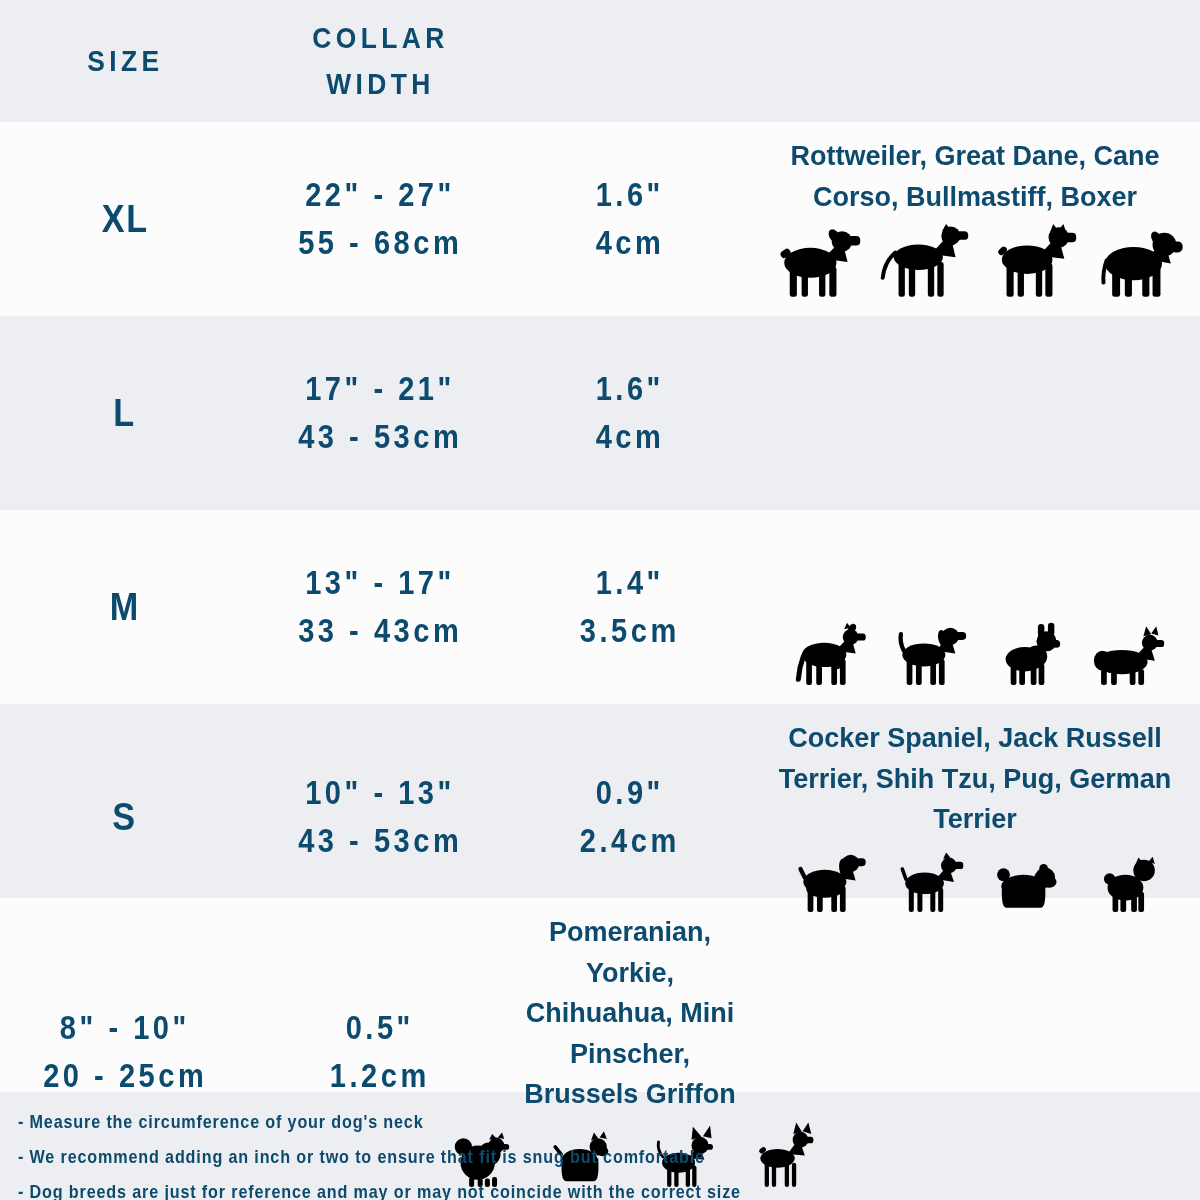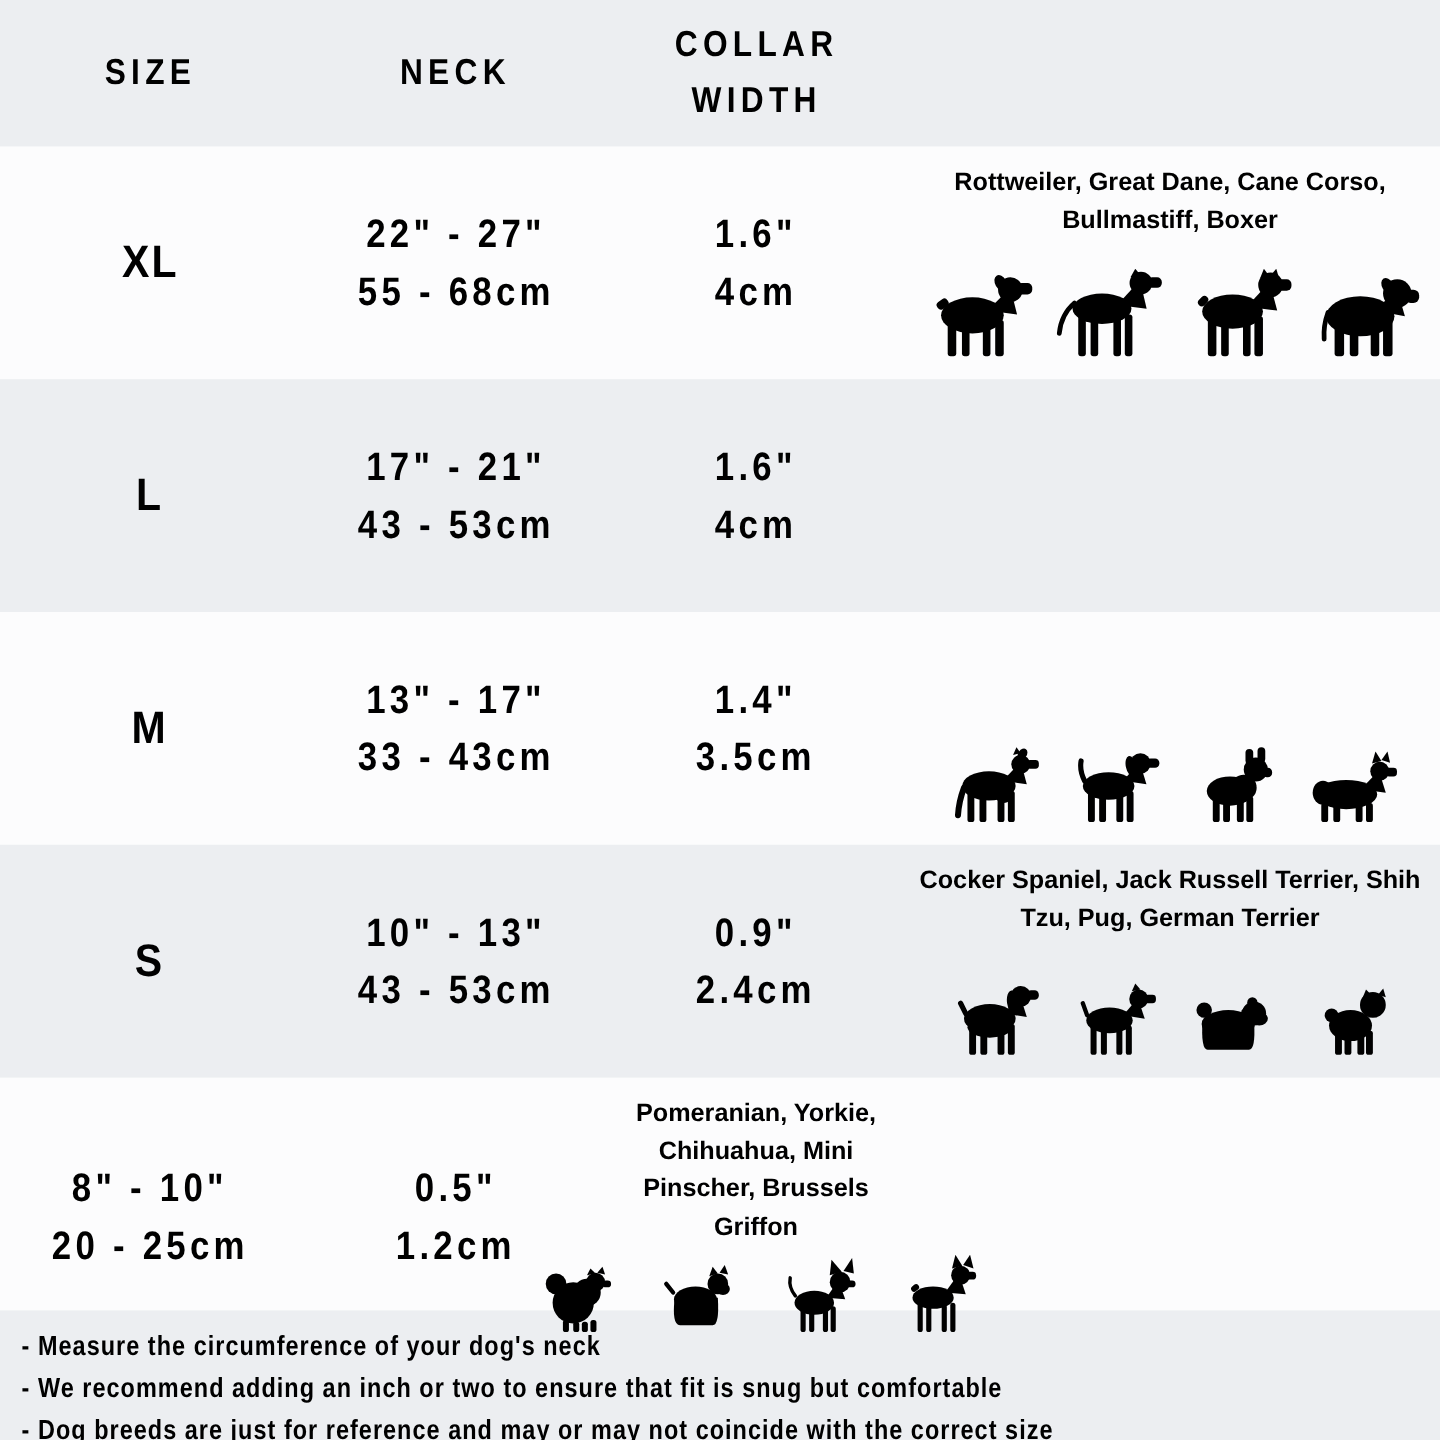--- a/index.html
+++ b/index.html
@@ -1,18 +1,18 @@
 <!DOCTYPE html>
 <html><head>
 <meta charset="utf-8">
 <style>
   html,body { margin:0; padding:0; }
   .sheet {
     position:relative; width:1200px; height:1200px; overflow:hidden;
-    background:#FCFCFD; color:#000000;
+    background:#FCFCFD; color:#0c4a6e;
     font-family:"Liberation Sans","DejaVu Sans",sans-serif;
   }
   .band { background:#ECEEF1; }
   .row { display:grid; grid-template-columns:250px 260px 240px 450px; }
   .thead { height:122px; }
   .trow { height:194px; }
   .cell { display:flex; flex-direction:column; align-items:center; justify-content:center; }
   .hlabel {
     font-weight:bold; font-size:30px; letter-spacing:5px;
     display:inline-block; transform:scaleX(0.88); text-align:center;
@@ -21,28 +21,28 @@
   .sizeval {
     font-size:38px; font-weight:bold; letter-spacing:2px;
     display:inline-block; transform:scaleX(0.9);
   }
   .num {
     font-size:33px; font-weight:bold; letter-spacing:4px; line-height:1.45;
     display:inline-block; transform:scaleX(0.88); white-space:nowrap;
   }
   .breeds-cell { justify-content:flex-start; padding-top:14px; }
   .bnames {
-    margin:0; font-size:21px; font-weight:bold; line-height:1.5;
+    margin:0; font-size:27px; font-weight:bold; line-height:1.5;
     text-align:center; max-width:435px;
   }
   .dogs { display:flex; align-items:flex-end; justify-content:center; gap:13px; margin-top:6px; flex:1; padding-bottom:16px; }
   .dog { width:86px; height:69px; }
   .r-xl .dog { width:95px; height:76px; }
   .notes { height:108px; box-sizing:border-box; padding:12px 0 0 18px; }
-  .note { font-size:23px; font-weight:bold; line-height:35px; }
+  .note { font-size:19px; font-weight:bold; line-height:35px; }
   .note > span {
     display:inline-block; transform:scaleX(0.85); transform-origin:0 50%;
     letter-spacing:1px; white-space:nowrap;
   }
   .defs { position:absolute; width:0; height:0; overflow:hidden; }
 </style>
 </head>
 <body>
 
 <svg class="defs" aria-hidden="true">
@@ -299,23 +299,20 @@
   </defs>
 </svg>
 
 <div class="sheet">
 
   <div class="row thead band">
     <div class="cell">
         <span class="hlabel">SIZE</span>
       </div>
     <div class="cell">
-        <span class="hlabel">NECK</span>
-      </div>
-    <div class="cell">
         <span class="hlabel wrap">COLLAR WIDTH</span>
       </div>
   </div>
 
   <div class="row trow r-xl">
     <div class="cell">
         <span class="sizeval">XL</span>
       </div>
     <div class="cell">
       <span class="num">22" - 27"</span>

